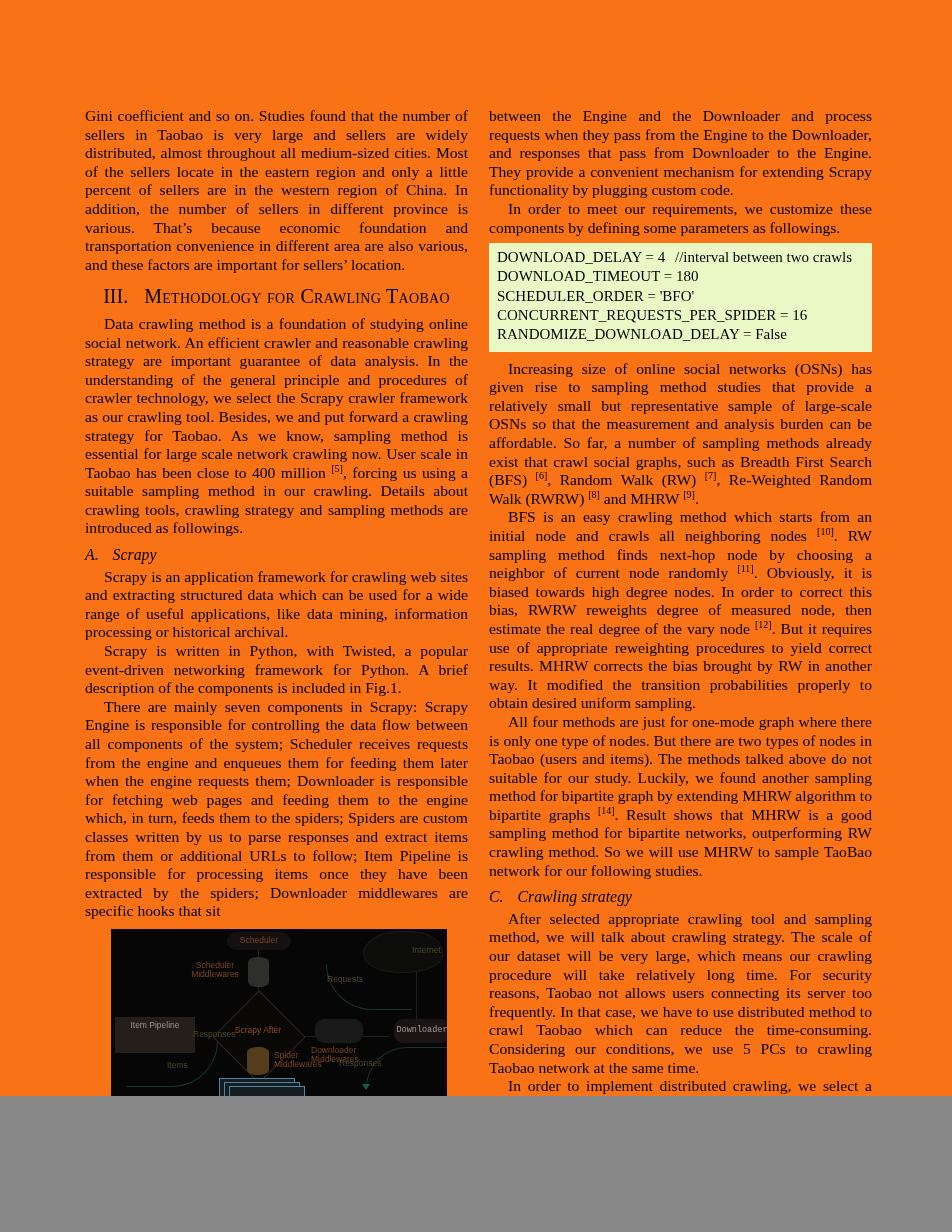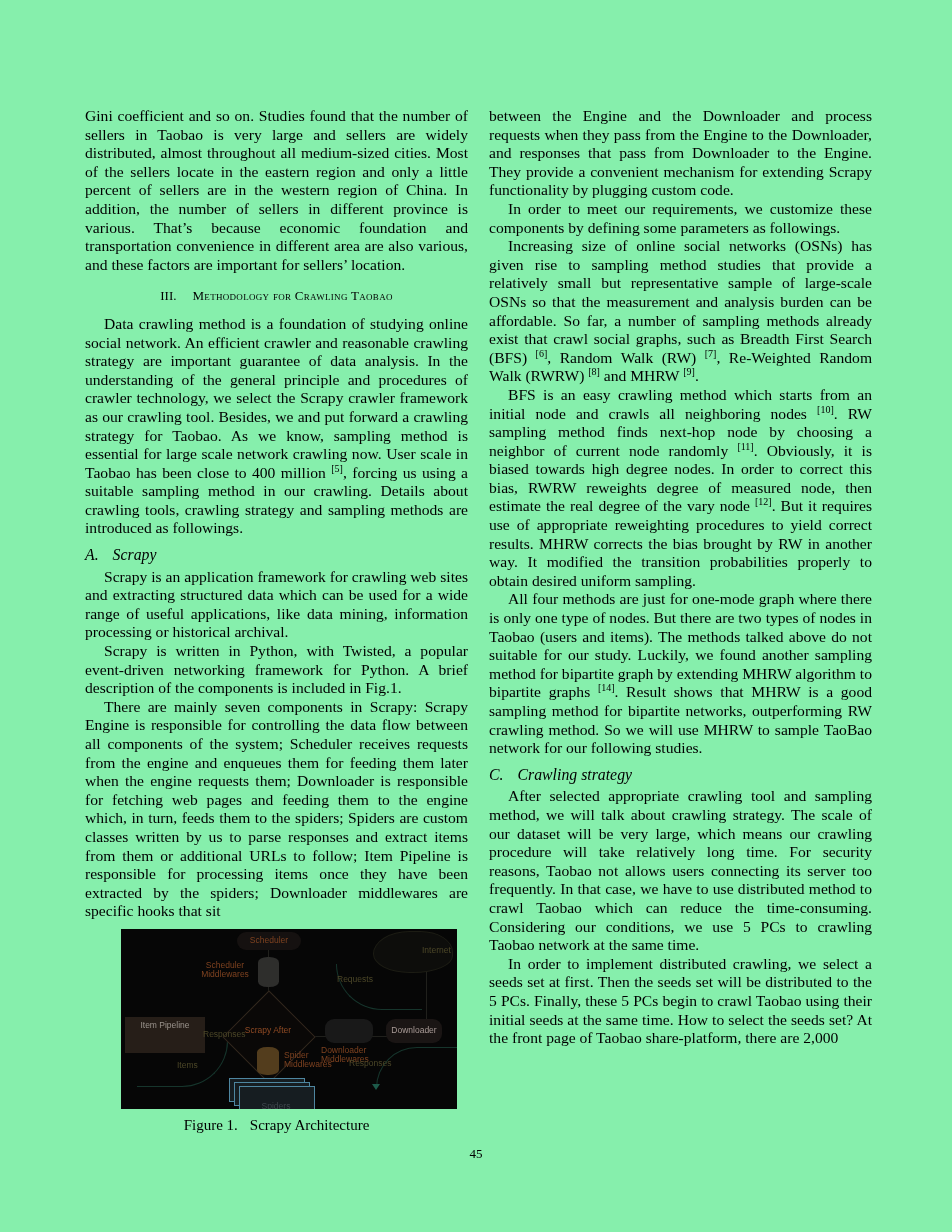--- a/index.html
+++ b/index.html
@@ -1,44 +1,44 @@
 <!DOCTYPE html>
 <html><head>
 <meta charset="utf-8">
 <style>
   html,body{margin:0;padding:0;background:#888;}
   .page{
-    position:relative;width:952px;height:1232px;background:#86efac;
+    position:relative;width:952px;height:1096px;background:#f97316;
     margin:0 auto;font-family:"Liberation Serif",serif;color:#000;
     overflow:hidden;
   }
   .col{position:absolute;top:107px;width:383px;font-size:15.6px;line-height:18.6px;text-align:justify;}
   .col-left{left:85px;}
   .col-right{left:489px;}
   .col p{margin:0;}
   .col p.ind{text-indent:19px;}
   sup.ref{font-size:10px;line-height:0;vertical-align:super;}
-  .sec-heading{text-align:center;margin:13px 0 9px 0;font-size:13px;}
+  .sec-heading{text-align:center;margin:13px 0 9px 0;font-size:20px;}
   .sec-heading .num{margin-right:16px;}
   .sc{font-variant:small-caps;letter-spacing:.3px;}
   .subheading{font-style:italic;font-size:15.8px;margin:8px 0 3px 0;text-align:left;}
   .subheading .slabel{margin-right:14px;}
   
   .codeblock{
     background:#e9f8c5;margin:6px 0 8px 0;padding:5px 8px 7px 8px;
     font-size:15px;line-height:19.3px;text-align:left;
   }
   .code-line{white-space:nowrap;}
   .code-line.first{display:flex;}
   .code-comment{margin-left:auto;margin-right:12px;}
   
   .figure-wrap{margin:8px 0 0 0;text-align:left;}
   .figure-img{
     position:relative;width:336px;height:180px;background:#060606;
-    margin-left:36px;font-family:"Liberation Sans",sans-serif;
+    margin-left:26px;font-family:"Liberation Sans",sans-serif;
     font-size:8.5px;line-height:9.5px;overflow:hidden;
   }
   .fig-label{position:absolute;color:#7e4220;}
   .fig-olive{position:absolute;color:#4c4728;}
   .pill{position:absolute;border-radius:9px;background:#151110;text-align:center;}
   .pill span{position:relative;top:3px;}
   .diamond{position:absolute;width:64px;height:64px;border:1px solid #32281e;
     transform:rotate(45deg);background:#0a0807;}
   .diamond-text{position:absolute;color:#8f4a24;text-align:center;width:70px;}
   .box-dark{position:absolute;background:#261e18;color:#9b948d;text-align:center;padding-top:4px;}
@@ -102,21 +102,21 @@
         <div class="fig-olive" style="left:216px;top:46px;">Requests</div>
 
         <div class="diamond" style="left:115px;top:75px;"></div>
         <div class="diamond-text" style="left:112px;top:97px;">Scrapy After</div>
 
         <div class="box-dark" style="left:4px;top:88px;width:80px;height:32px;">Item Pipeline</div>
 
         <div class="pill" style="left:204px;top:90px;width:48px;height:24px;background:#191919;"></div>
         <div class="fig-label" style="left:200px;top:117px;width:62px;text-align:left;">Downloader Middlewares</div>
 
-        <div class="pill" style="left:265px;top:90px;width:56px;height:24px;background:#1a1514;"><span style="position:relative;top:7px;color:#a89a96;">Downloader</span></div>
+        <div class="pill" style="left:283px;top:90px;width:56px;height:24px;background:#1a1514;font-family:Liberation Mono, monospace;"><span style="position:relative;top:7px;color:#a89a96;">Downloader</span></div>
 
         <div class="fig-olive" style="left:82px;top:101px;">Responses</div>
         <div class="fig-olive" style="left:56px;top:132px;">Items</div>
         <div class="fig-olive" style="left:228px;top:130px;">Responses</div>
 
         <div class="cyl" style="left:136px;top:118px;width:22px;height:28px;background:#533d1d;"></div>
         <div class="fig-label" style="left:163px;top:122px;width:60px;">Spider Middlewares</div>
 
         <div class="spider-card" style="left:108px;top:149px;"></div>
         <div class="spider-card" style="left:113px;top:153px;"></div>
@@ -126,20 +126,30 @@
       <div class="fig-caption">
         <span class="cap-label">Figure 1.</span><span>Scrapy Architecture</span>
       </div>
     </div>
   </div>
 
   <div class="col col-right">
     <p>between the Engine and the Downloader and process requests when they pass from the Engine to the Downloader, and responses that pass from Downloader to the Engine. They provide a convenient mechanism for extending Scrapy functionality by plugging custom code.</p>
     <p class="ind">In order to meet our requirements, we customize these components by defining some parameters as followings.</p>
 
+    <div class="codeblock">
+      <div class="code-line first">
+        <span>DOWNLOAD_DELAY = 4</span>
+        <span class="code-comment">//interval between two crawls</span>
+      </div>
+      <div class="code-line">DOWNLOAD_TIMEOUT = 180</div>
+      <div class="code-line">SCHEDULER_ORDER = 'BFO'</div>
+      <div class="code-line">CONCURRENT_REQUESTS_PER_SPIDER = 16</div>
+      <div class="code-line">RANDOMIZE_DOWNLOAD_DELAY = False</div>
+    </div>
 
 
     <p class="ind"><span>Increasing size of online social networks (OSNs) has given rise to sampling method studies that provide a relatively small but representative sample of large-scale OSNs so that the measurement and analysis burden can be affordable. So far, a number of sampling methods already exist that crawl social graphs, such as Breadth First Search (BFS) </span><sup class="ref">[6]</sup><span>, Random Walk (RW) </span><sup class="ref">[7]</sup><span>, Re-Weighted Random Walk (RWRW) </span><sup class="ref">[8]</sup><span> and MHRW </span><sup class="ref">[9]</sup><span>.</span></p>
 
     <p class="ind"><span>BFS is an easy crawling method which starts from an initial node and crawls all neighboring nodes </span><sup class="ref">[10]</sup><span>. RW sampling method finds next-hop node by choosing a neighbor of current node randomly </span><sup class="ref">[11]</sup><span>. Obviously, it is biased towards high degree nodes. In order to correct this bias, RWRW reweights degree of measured node, then estimate the real degree of the vary node </span><sup class="ref">[12]</sup><span>. But it requires use of appropriate reweighting procedures to yield correct results. MHRW corrects the bias brought by RW in another way. It modified the transition probabilities properly to obtain desired uniform sampling.</span></p>
 
     <p class="ind"><span>All four methods are just for one-mode graph where there is only one type of nodes. But there are two types of nodes in Taobao (users and items). The methods talked above do not suitable for our study. Luckily, we found another sampling method for bipartite graph by extending MHRW algorithm to bipartite graphs </span><sup class="ref">[14]</sup><span>. Result shows that MHRW is a good sampling method for bipartite networks, outperforming RW crawling method. So we will use MHRW to sample TaoBao network for our following studies.</span></p>
 
     <div class="subheading">
       <span class="slabel">C.</span><span>Crawling strategy</span>

